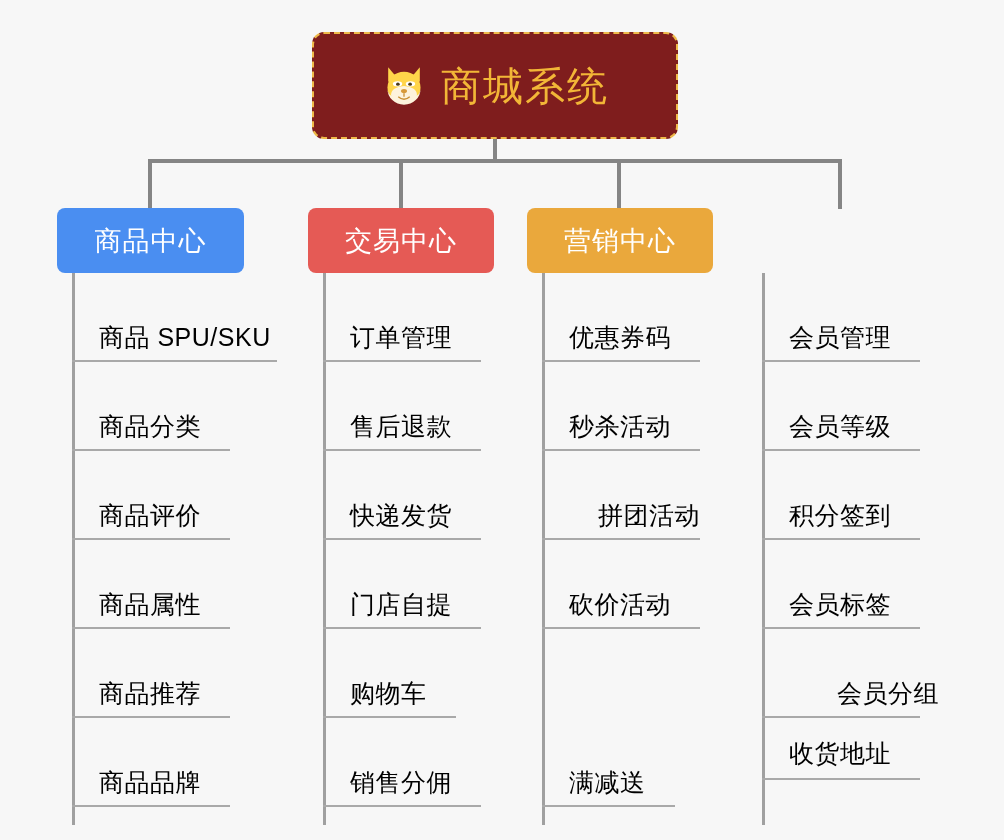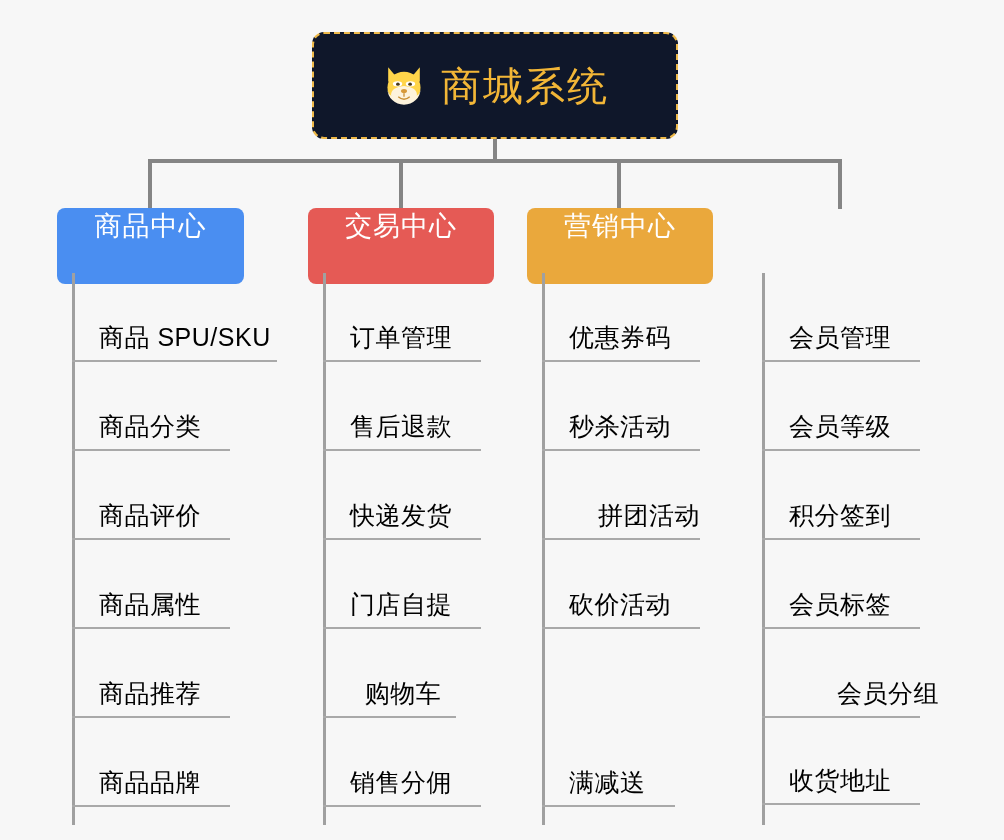--- a/index.html
+++ b/index.html
@@ -21,21 +21,21 @@
   }
 
   
   .root-node {
     position: absolute;
     left: 312px;
     top: 32px;
     width: 366px;
     height: 107px;
     box-sizing: border-box;
-    background: #0f172a;
+    background: #7f1d1d;
     border: 2px dashed #eeb949;
     border-radius: 12px;
     display: flex;
     align-items: center;
     justify-content: center;
     gap: 14px;
   }
   .root-emoji {
     width: 46px;
     height: 46px;
@@ -54,24 +54,24 @@
   .line {
     position: absolute;
     background: #858585;
   }
   .v-line { width: 4px; }
   .h-line { height: 4px; }
 
   
   .col-header {
     position: absolute;
-    height: 76px;
+    height: 65px;
     border-radius: 8px;
     display: flex;
-    align-items: flex-start;
+    align-items: center;
     justify-content: center;
     color: #ffffff;
     font-size: 27px;
     letter-spacing: 1px;
     white-space: nowrap;
     box-sizing: border-box;
   }
 
   
   .col-stem {
@@ -161,21 +161,21 @@
   </div>
   <div class="leaf" style="left:323px; top:362px; width:158px;">
     <span class="leaf-label">售后退款</span>
   </div>
   <div class="leaf" style="left:323px; top:451px; width:158px;">
     <span class="leaf-label">快递发货</span>
   </div>
   <div class="leaf" style="left:323px; top:540px; width:158px;">
     <span class="leaf-label">门店自提</span>
   </div>
-  <div class="leaf" style="left:323px; top:629px; width:133px;justify-content:center;">
+  <div class="leaf" style="left:323px; top:629px; width:133px;">
     <span class="leaf-label">购物车</span>
   </div>
   <div class="leaf" style="left:323px; top:718px; width:158px;">
     <span class="leaf-label">销售分佣</span>
   </div>
 
   <div class="col-header" style="left:527px; top:208px; width:186px; background:#eaa83c;">
     <span>营销中心</span>
   </div>
   <div class="col-stem" style="left:542px; top:273px; height:552px;"></div>
@@ -204,17 +204,17 @@
   </div>
   <div class="leaf" style="left:762px; top:451px; width:158px;">
     <span class="leaf-label">积分签到</span>
   </div>
   <div class="leaf" style="left:762px; top:540px; width:158px;">
     <span class="leaf-label">会员标签</span>
   </div>
   <div class="leaf" style="left:762px; top:629px; width:158px;padding-left:48px;">
     <span class="leaf-label">会员分组</span>
   </div>
-  <div class="leaf" style="left:762px; top:716px; width:158px;">
+  <div class="leaf" style="left:762px; top:691px; width:158px;font-family:Liberation Mono, monospace;">
     <span class="leaf-label">收货地址</span>
   </div>
 
 </div>
 
 </body></html>

